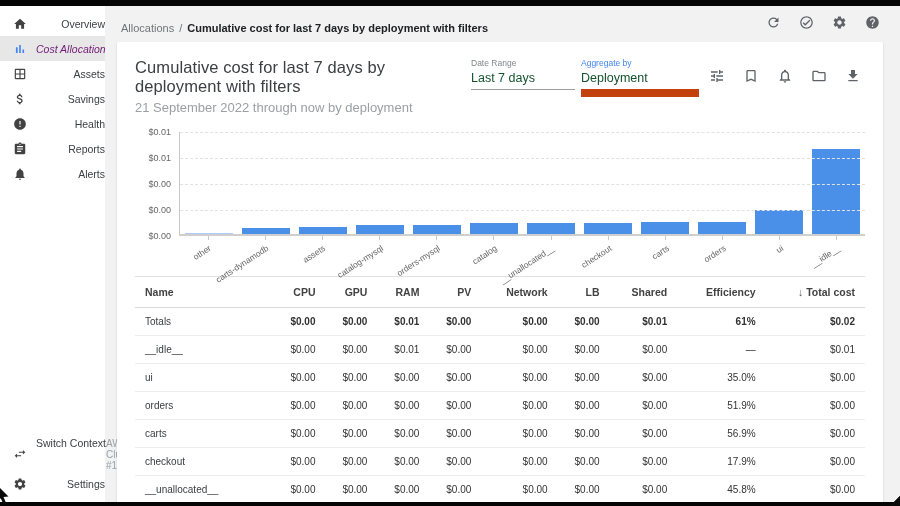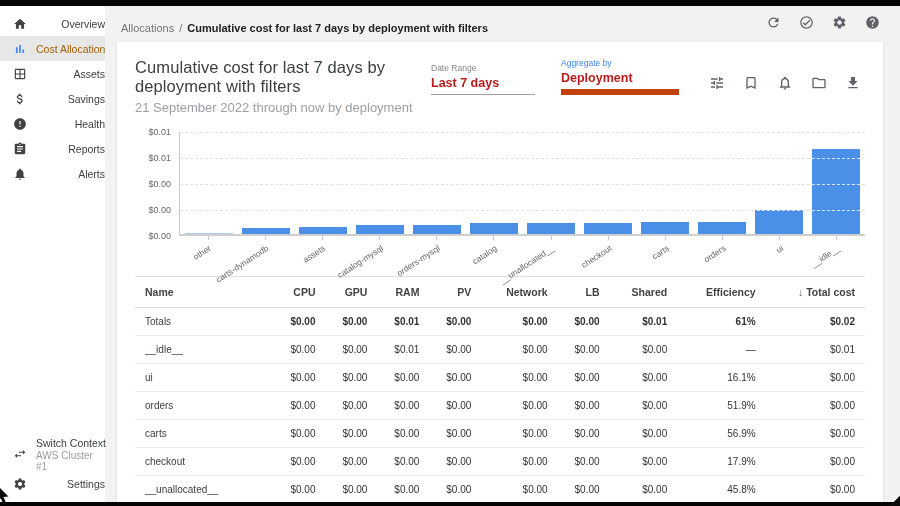--- a/index.html
+++ b/index.html
@@ -10,49 +10,49 @@
   .strip.top { top:0; height:6px; }
   .strip.bottom { bottom:0; height:4px; }
 
   .app { position:absolute; top:6px; bottom:4px; left:0; right:0; display:flex; background:#f2f2f2; }
 
   
   .sidebar { width:105px; background:#ffffff; display:flex; flex-direction:column; padding:5px 0 6px; flex-shrink:0; }
   .nav-item { display:flex; align-items:center; height:25px; padding:0 0 0 13px; cursor:pointer; color:#3c4043;justify-content:space-between; }
   .nav-item .nav-label { font-size:10.5px; margin-left:9px; white-space:nowrap; }
   .nav-item svg { width:14px; height:14px; fill:#424242; flex-shrink:0; }
-  .nav-item.active { background:#e7e7e7; color:#a16207; }
+  .nav-item.active { background:#e7e7e7; color:#701a75;font-style:italic; }
   .nav-item.active svg { fill:#4285f4; }
   .sidebar-bottom { margin-top:auto; }
   .nav-item.two-line { height:34px; align-items:center; }
   .nav-sub { font-size:10px; color:#9aa0a6; margin-top:1px; }
-  .nav-text-col { margin-left:9px; display:flex; flex-direction:column; }
+  .nav-text-col { margin-left:9px; display:flex; flex-direction:row; }
   .nav-text-col .nav-label { margin-left:0; }
 
   
   .main { flex:1; display:flex; flex-direction:column; overflow:hidden; }
   .topbar { display:flex; align-items:flex-end; padding:10px 16px 6px 16px; height:34px; flex-shrink:0; }
   .breadcrumb { font-size:11px; color:#70757a; display:flex; align-items:center; gap:5px; }
   .breadcrumb .crumb-link { cursor:pointer; }
   .breadcrumb .crumb-current { color:#202124; font-weight:700; }
   .topbar-icons { margin-left:auto; display:flex; align-items:center; gap:9px; }
   .icon-btn { width:24px; height:24px; display:flex; align-items:center; justify-content:center; cursor:pointer; border-radius:50%; }
   .icon-btn svg { width:15px; height:15px; fill:#5f6368; }
 
   
   .card { margin:2px 17px 0 12px; background:#fff; border-radius:2px; box-shadow:0 1px 2px rgba(0,0,0,0.18); padding:16px 18px 0 18px; flex:1; }
   .card-header { display:flex; align-items:flex-start; }
   .title-block .page-title { font-size:16.5px; color:#3c4043; font-weight:400; letter-spacing:.1px; }
   .title-block .page-subtitle { font-size:13px; color:#9aa0a6; margin-top:4px; }
-  .controls { margin-left:auto; display:flex; align-items:flex-end; gap:26px; }
+  .controls { margin-left:auto; display:flex; align-items:flex-start; gap:6px; }
   .select-ctl { display:flex; flex-direction:column; cursor:pointer; }
   .select-ctl .ctl-label { font-size:8.5px; color:#80868b; margin-bottom:3px; }
-  .select-ctl .ctl-value { font-size:12.5px; color:#b91c1c; padding-bottom:4px; border-bottom:1px solid #9e9e9e;font-weight:bold; }
+  .select-ctl .ctl-value { font-size:12.5px; color:#14532d; padding-bottom:4px; border-bottom:1px solid #9e9e9e; }
   .select-ctl.accent .ctl-label { color:#4285f4; }
-  .select-ctl.accent .ctl-value { border-bottom:6px solid #c2410c; }
+  .select-ctl.accent .ctl-value { border-bottom:8px solid #c2410c; }
   .select-ctl.w1 { width:104px; } .select-ctl.w2 { width:118px; }
   .toolbar-icons { display:flex; align-items:center; gap:10px; margin-top:6px; }
   .toolbar-icons .icon-btn svg { width:16px; height:16px; }
 
   
   .chart { display:flex; margin-top:17px; }
   .y-axis { width:44px; position:relative; height:104px; flex-shrink:0; }
   .y-tick { position:absolute; right:8px; transform:translateY(-50%); font-size:9px; color:#666; }
   .plot-wrap { flex:1; }
   .plot { position:relative; height:104px; border-left:1px solid #c9c9c9; border-bottom:2px solid #cfcfcf; }
@@ -387,21 +387,21 @@
             </tr>
             <tr>
               <td class="col-name">ui</td>
               <td>$0.00</td>
               <td>$0.00</td>
               <td>$0.00</td>
               <td>$0.00</td>
               <td>$0.00</td>
               <td>$0.00</td>
               <td>$0.00</td>
-              <td>16.1%</td>
+              <td>35.0%</td>
               <td>$0.00</td>
             </tr>
             <tr>
               <td class="col-name">orders</td>
               <td>$0.00</td>
               <td>$0.00</td>
               <td>$0.00</td>
               <td>$0.00</td>
               <td>$0.00</td>
               <td>$0.00</td>

